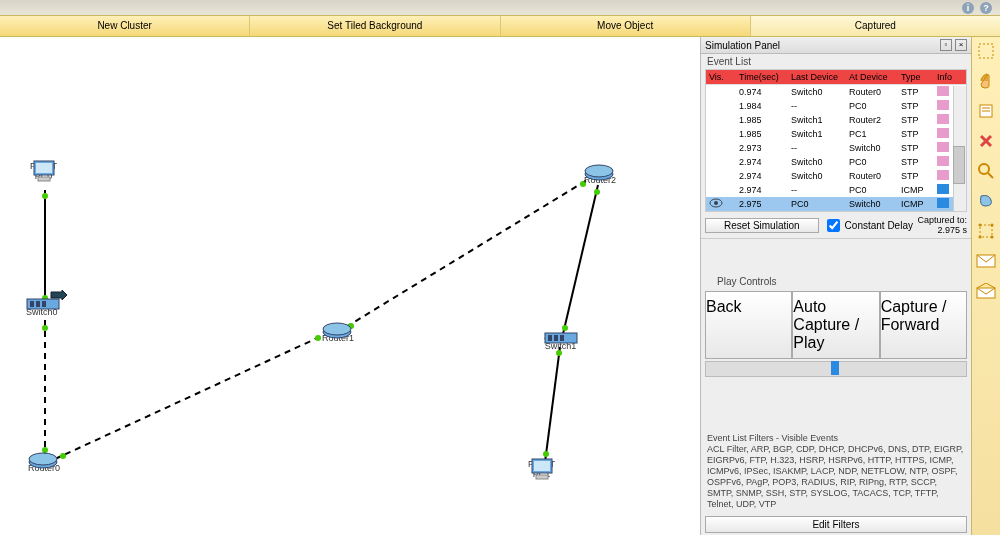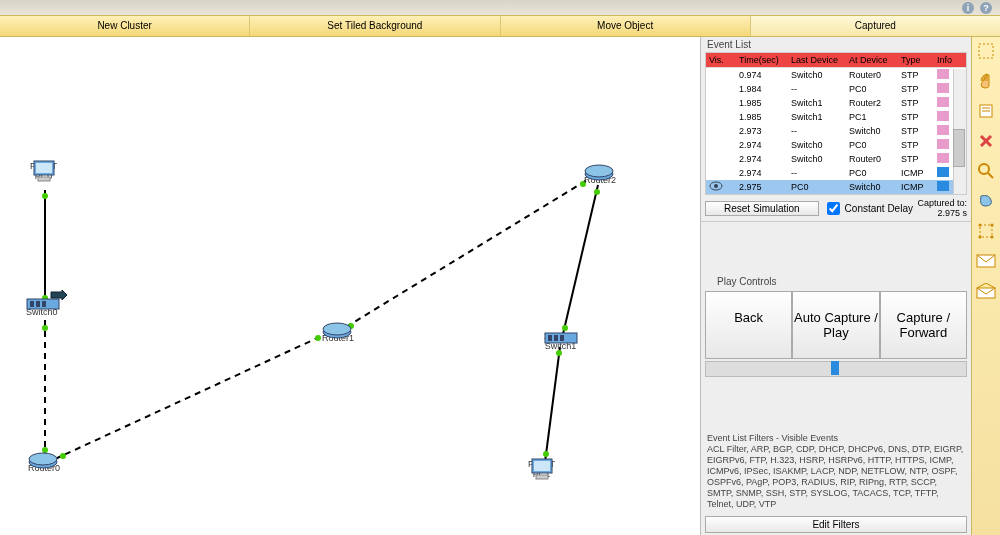--- a/index.html
+++ b/index.html
@@ -30,21 +30,21 @@
 .evlist tr.sel{background:#9cc8f0}
 .color-box{display:inline-block;width:12px;height:10px}
 .scroll-ind{position:absolute;right:0;top:16px;bottom:0;width:12px;background:#eee;border-left:1px solid #ccc}
 .scroll-thumb{position:absolute;right:1px;width:10px;background:#ccc;border:1px solid #aaa}
 .ctrl-row{display:flex;align-items:center;padding:3px 4px;gap:4px;font-size:10px;border-bottom:1px solid #ccc;background:#eee}
 .btn{background:linear-gradient(#fff,#e8e8e8);border:1px solid #aaa;padding:1px 18px;font-size:10px;cursor:pointer}
 .captured{margin-left:auto;text-align:right;font-size:9px;line-height:10px}
 .spacer{flex:1;background:#eee}
 .play-ctrls{padding:2px 4px}
 .play-btns{display:flex;margin-top:2px}
-.play-btns .pb{flex:1;text-align:center;border:1px solid #aaa;background:linear-gradient(#fff,#e8e8e8);padding:18px 0;font-size:13px;cursor:pointer}
+.play-btns .pb{flex:1;text-align:left;border:1px solid #aaa;background:linear-gradient(#fff,#e8e8e8);padding:6px 0;font-size:16px;cursor:pointer}
 .slider{height:14px;background:#ddd;margin-top:2px;position:relative;border:1px solid #bbb}
 .slider .knob{position:absolute;top:-1px;width:8px;height:14px;background:#2a8ae0;left:48%}
 .filters{font-size:9px;padding:4px 6px;line-height:11px;color:#444}
 .filter-btns{display:flex;margin:2px 4px 4px}
 .filter-btns .fb{flex:1;text-align:center;border:1px solid #aaa;background:linear-gradient(#fff,#e8e8e8);padding:2px 0;font-size:10px;cursor:pointer}
 .right-tools{width:28px;background:linear-gradient(#fff0b8,#f5e0a0);border-left:1px solid #c8b860;display:flex;flex-direction:column;align-items:center;padding-top:4px;gap:10px}
 .right-tools .ti{width:20px;height:20px;display:flex;align-items:center;justify-content:center;cursor:pointer}
 .eye-ic{width:14px;height:10px}
 </style>
 </head>
@@ -146,20 +146,27 @@
       <svg class="pc-ic" viewBox="0 0 28 24">
           <rect x="4" y="2" width="20" height="14" fill="#6aa8e0" stroke="#346"></rect>
           <rect x="6" y="4" width="16" height="10" fill="#cde6f8"></rect>
           <rect x="8" y="18" width="12" height="4" fill="#ccc" stroke="#888"></rect>
         </svg>
       <div class="lbl"><span>PC-PT</span><br><span>PC1</span></div>
     </div>
   </div>
 
   <div class="sim-panel">
+    <div class="sim-title">
+      <span>Simulation Panel</span>
+      <div class="winbtns">
+        <span>▫</span>
+        <span>×</span>
+      </div>
+    </div>
     <div class="group-lbl">Event List</div>
     <div class="evlist">
       <table>
         <thead>
             <tr>
           <th style="width:24px">Vis.</th>
           <th style="width:46px">Time(sec)</th>
           <th style="width:52px">Last Device</th>
           <th style="width:46px">At Device</th>
           <th style="width:30px">Type</th>

